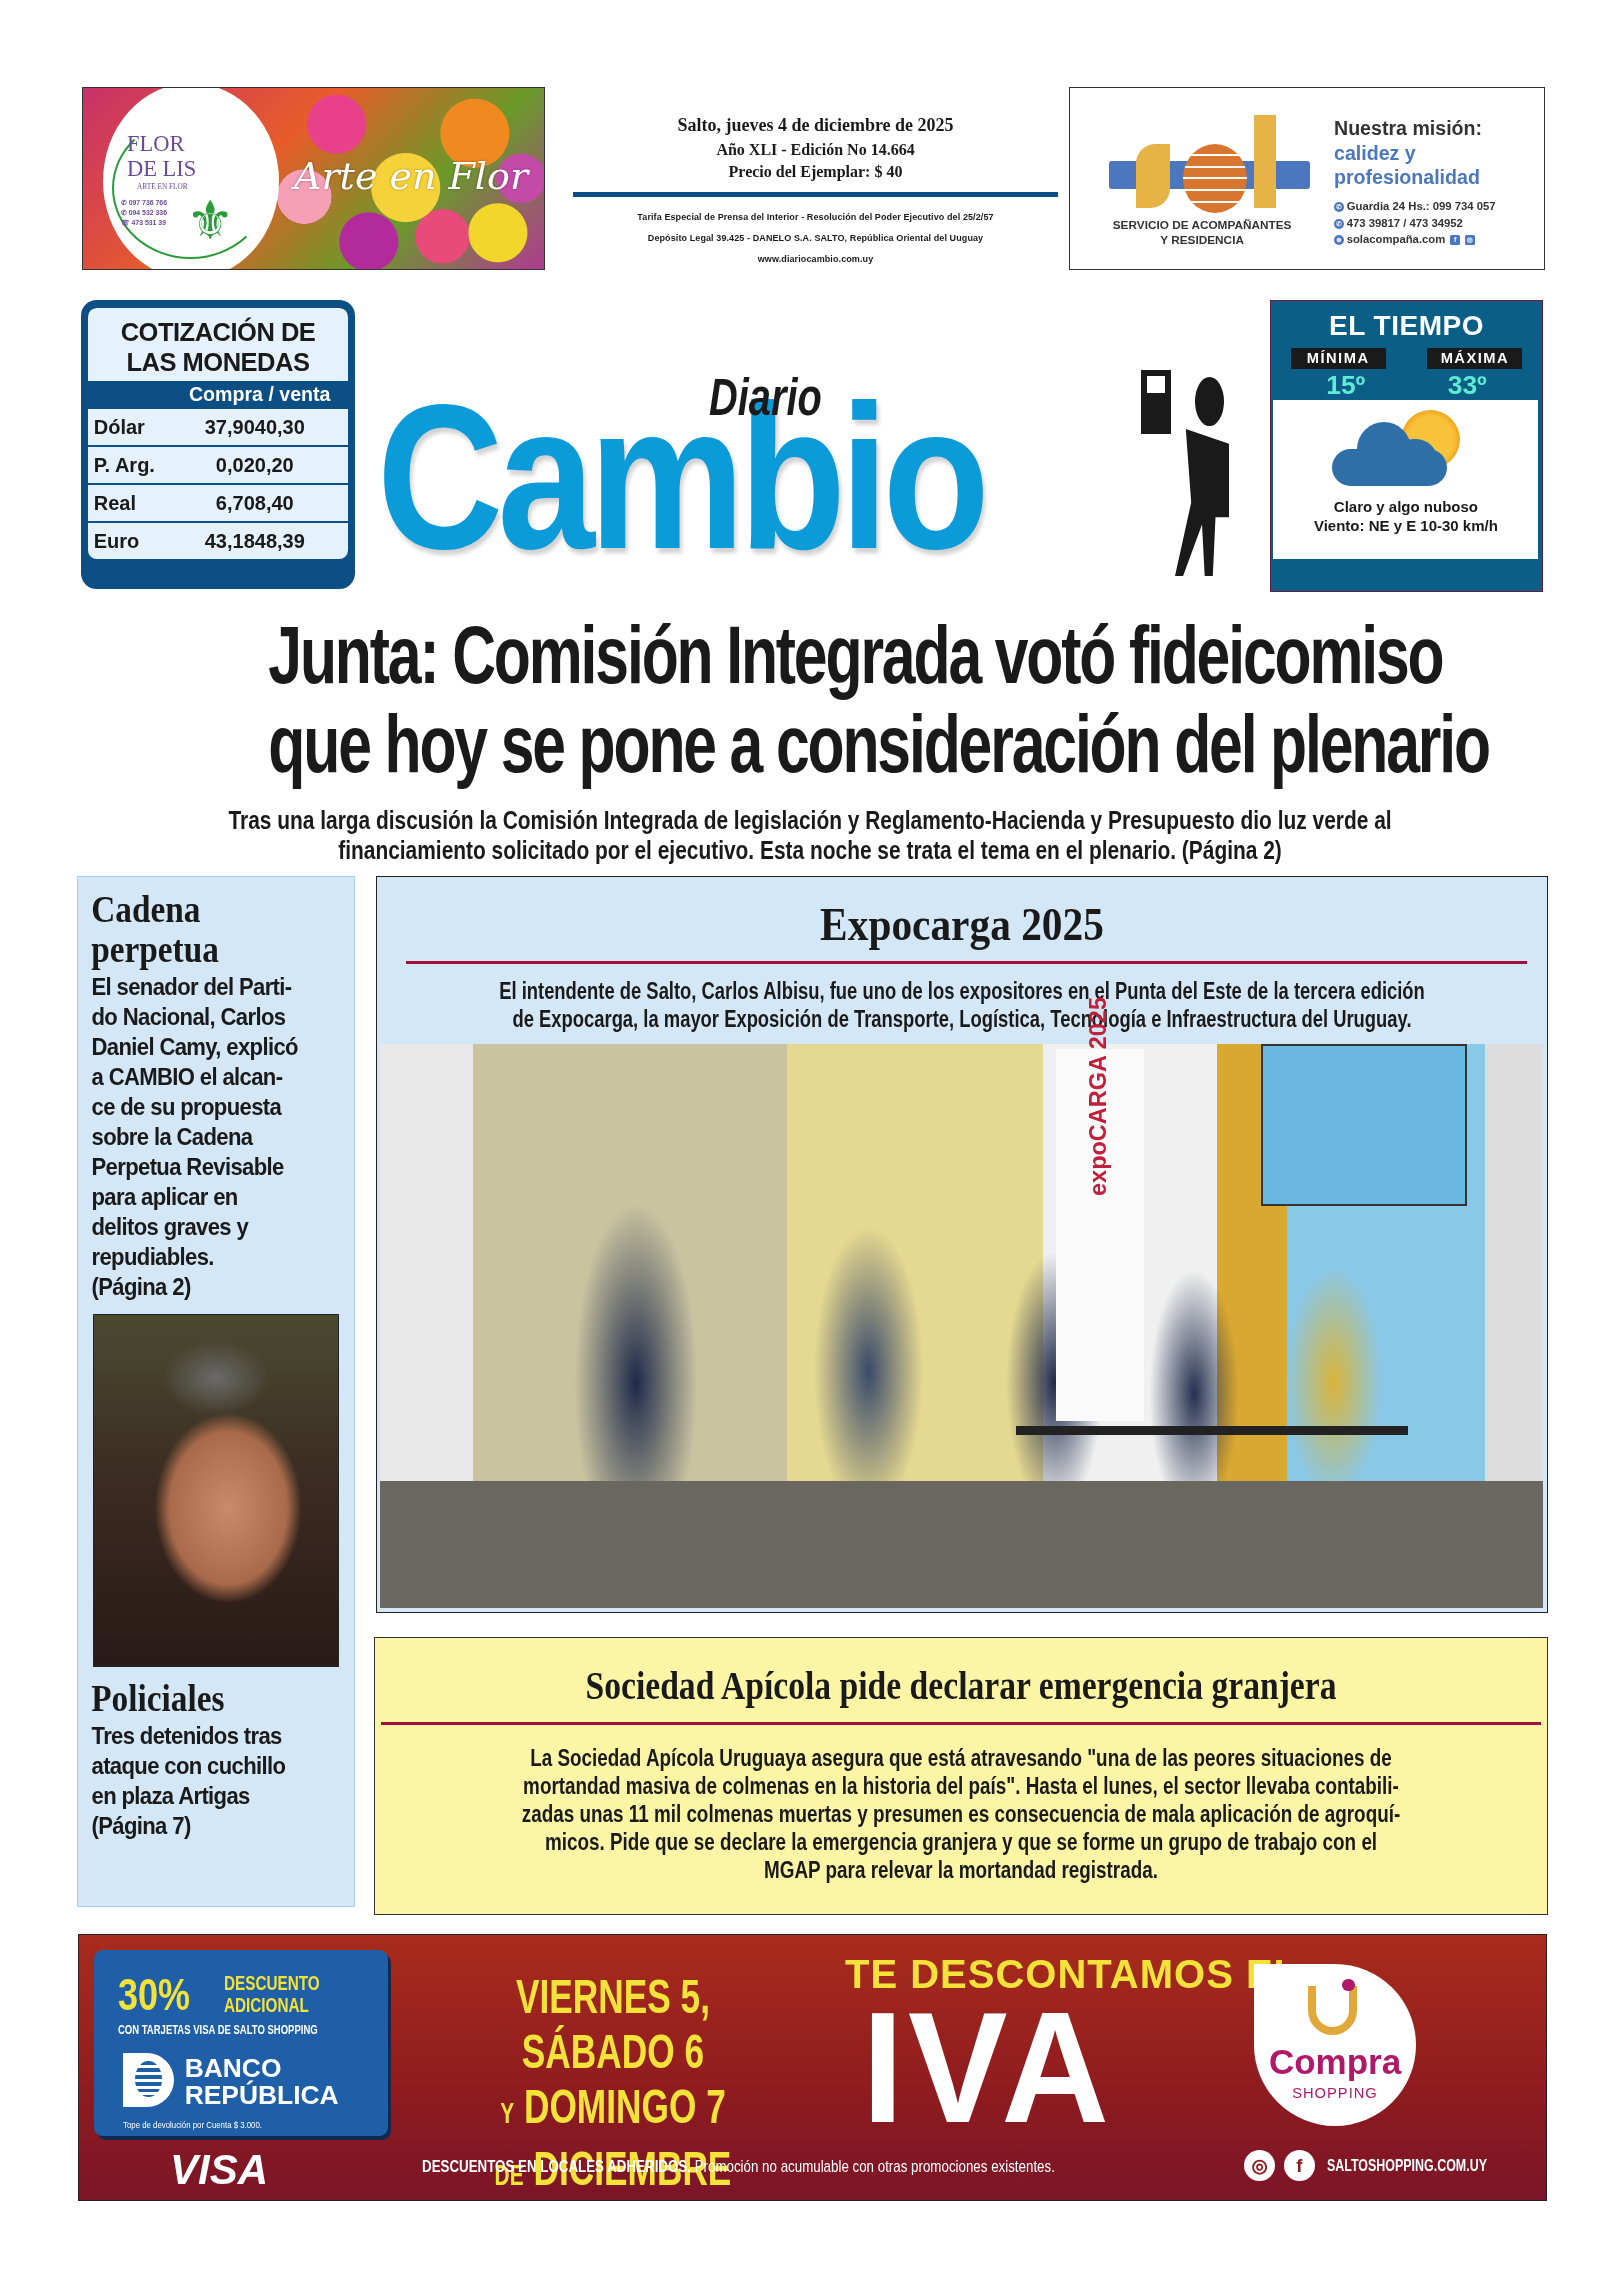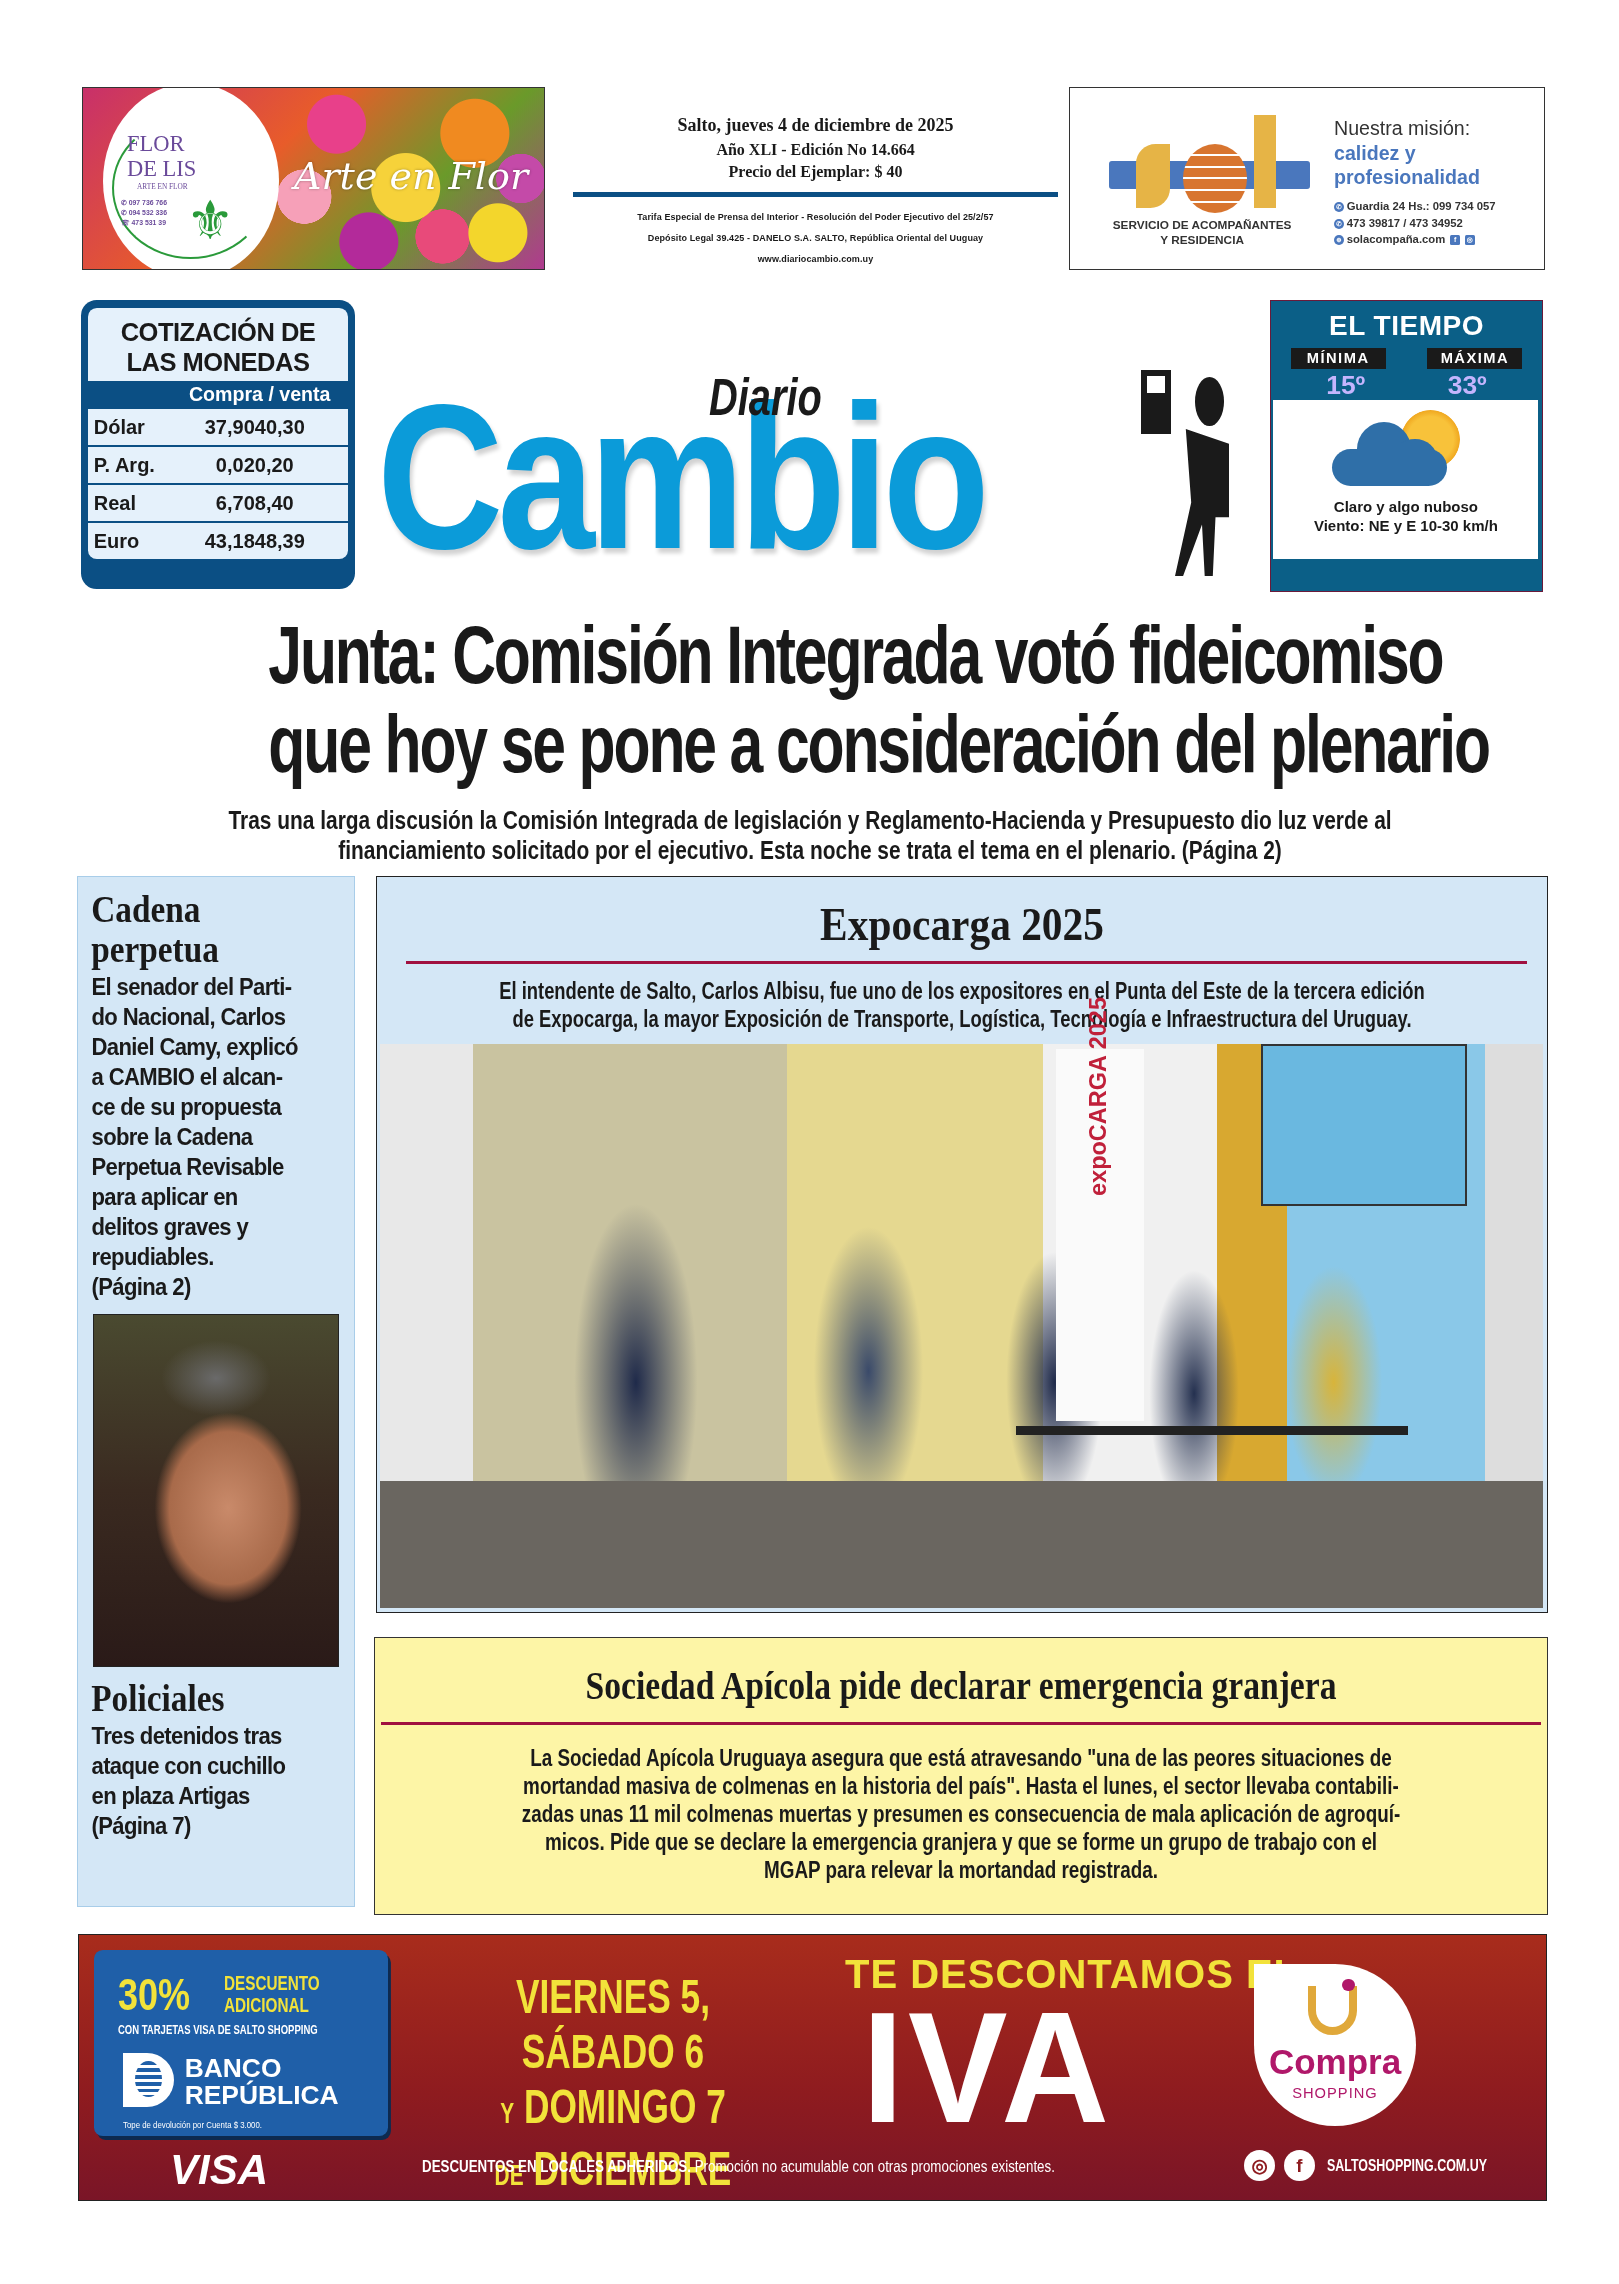--- a/index.html
+++ b/index.html
@@ -36,21 +36,21 @@
   #masthead-info .small { font-family: "Liberation Sans", sans-serif; font-weight: bold; font-size: 9px; line-height: 20.6px; letter-spacing: 0.1px; }
 
   
   #ad-sol { left: 1069px; top: 87px; width: 476px; height: 183px; border: 1.5px solid #333; background: #fff; }
   #ad-sol .bar { position: absolute; left: 39px; top: 73px; width: 201px; height: 28px; background: #4a77bd; border-radius: 2.9px; }
   #ad-sol .s { position: absolute; left: 66px; top: 56px; width: 34px; height: 64px; background: #e6b446; border-radius: 19.6px 0 19.6px 0; }
   #ad-sol .o { position: absolute; left: 113px; top: 56px; width: 64px; height: 69px; border-radius: 50%;
      background: repeating-linear-gradient(180deg, #d8752f 0 9.8px, #fff 9.8px 11.8px); }
   #ad-sol .l { position: absolute; left: 184px; top: 27px; width: 22px; height: 93px; background: #e6b446; }
   #ad-sol .caption { position: absolute; left: 19.6px; top: 130px; width: 225px; text-align: center; font-weight: bold; font-size: 11.8px; line-height: 14.7px; color: #333; }
-  #ad-sol .mission { position: absolute; left: 264px; top: 30px; font-weight: normal; font-size: 19.6px; color: #333; line-height: 21.5px; }
+  #ad-sol .mission { position: absolute; left: 264px; top: 30px; font-weight: bold; font-size: 19.6px; color: #333; line-height: 21.5px; }
   #ad-sol .mission2 { position: absolute; left: 264px; top: 54px; font-weight: bold; font-size: 19.6px; color: #4a77bd; line-height: 23.5px; }
   #ad-sol .contacts { position: absolute; left: 264px; top: 110px; font-weight: bold; font-size: 11.3px; color: #333; line-height: 16.6px; }
   #ad-sol .contacts .ic { display: inline-block; width: 9.8px; height: 9.8px; border-radius: 50%; background: #4a77bd; color: #fff; font-size: 6.4px; text-align: center; line-height: 9.8px; margin-right: 2.9px; vertical-align: middle; }
   #ad-sol .sq { display: inline-block; width: 9.8px; height: 9.8px; background: #4a77bd; color: #fff; font-size: 6.9px; text-align: center; line-height: 9.8px; margin-left: 4.9px; vertical-align: middle; border-radius: 1.5px; }
 
   
   #currency { left: 81px; top: 300px; width: 274px; height: 289px; background: #0b4f84; border-radius: 15.7px; padding: 8.3px 6.9px; }
   #currency .head { background: #e5f1fb; border-radius: 8.8px 8.8px 0 0; height: 73px; text-align: center; font-weight: bold; font-size: 25.5px; line-height: 30px; padding-top: 8.8px; letter-spacing: -0.5px; font-family: "Liberation Sans", sans-serif; transform-origin: center; }
   #currency .sub { color: #fff; font-weight: bold; font-size: 19.6px; height: 28px; line-height: 27.4px; text-align: right; padding-right: 17.6px; }
   #currency .row { background: #e5f1fb; height: 36px; margin-bottom: 2px; display: flex; align-items: center; font-weight: bold; font-size: 20px; padding: 0 9.8px 0 5.9px; }
@@ -67,21 +67,21 @@
   #logo .phone { position: absolute; left: 0; top: 4.9px; width: 30px; height: 64px; background: #1a1a1a; }
   #logo .phone::before { content:""; position: absolute; left: 5.9px; top: 5.9px; width: 18.6px; height: 17px; background: #fff; }
   #logo .head { position: absolute; left: 54px; top: 12.2px; width: 29px; height: 49px; border-radius: 50%; background: #1a1a1a; }
   #logo .body { position: absolute; left: 34px; top: 64px; width: 54px; height: 147px; background: #1a1a1a; clip-path: polygon(20% 0,100% 10%,100% 60%,75% 60%,70% 100%,55% 100%,50% 65%,15% 100%,0 100%,30% 50%); }
 
   
   #weather { left: 1270px; top: 300px; width: 273px; height: 292px; background: #0b5f87; border: 1.5px solid #6a1a3a; }
   #weather .title { color: #fff; text-align: center; font-weight: bold; font-size: 28px; line-height: 30px; margin-top: 9.8px; letter-spacing: 0.5px; }
   #weather .labels { display: flex; justify-content: space-between; padding: 0 19.6px; margin-top: 6.9px; }
   #weather .labels span { background: #1a1a1a; color: #fff; font-weight: bold; font-size: 14.7px; letter-spacing: 1.5px; width: 95px; text-align: center; height: 21.5px; line-height: 21.5px; }
-  #weather .temps { display: flex; justify-content: space-around; color: #c4b5fd; font-weight: bold; font-size: 26.4px; line-height: 32px; padding: 0 14px; }
+  #weather .temps { display: flex; justify-content: space-around; color: #5eead4; font-weight: bold; font-size: 26.4px; line-height: 32px; padding: 0 14px; }
   #weather .panel { position: absolute; left: 2.4px; top: 99px; width: 265px; height: 159px; background: #ffffff; }
   #weather .sun { position: absolute; left: 128px; top: 9.8px; width: 59px; height: 59px; border-radius: 50%; background: radial-gradient(circle, #f8c23a 0 55%, #f0a820 70%, rgba(240,168,32,0) 72%); }
   #weather .cloud { position: absolute; left: 59px; top: 22px; width: 118px; height: 64px; }
   #weather .cloud .a { position: absolute; left: 24.5px; top: 0; width: 54px; height: 54px; border-radius: 50%; background: #2f6fa8; }
   #weather .cloud .b { position: absolute; left: 0; top: 27px; width: 115px; height: 37px; border-radius: 18.6px; background: #2f6fa8; }
   #weather .cloud .c { position: absolute; left: 61px; top: 17px; width: 44px; height: 39px; border-radius: 50%; background: #2f6fa8; }
   #weather .desc { position: absolute; left: 0; top: 98px; width: 100%; text-align: center; font-weight: bold; font-size: 15px; line-height: 18.6px; }
 
   
   #headline { left: 78px; top: 610px; width: 1464px; text-align: center; font-weight: bold; font-size: 82px; line-height: 89px; letter-spacing: -2.9px; font-family: "Liberation Sans", sans-serif; }

